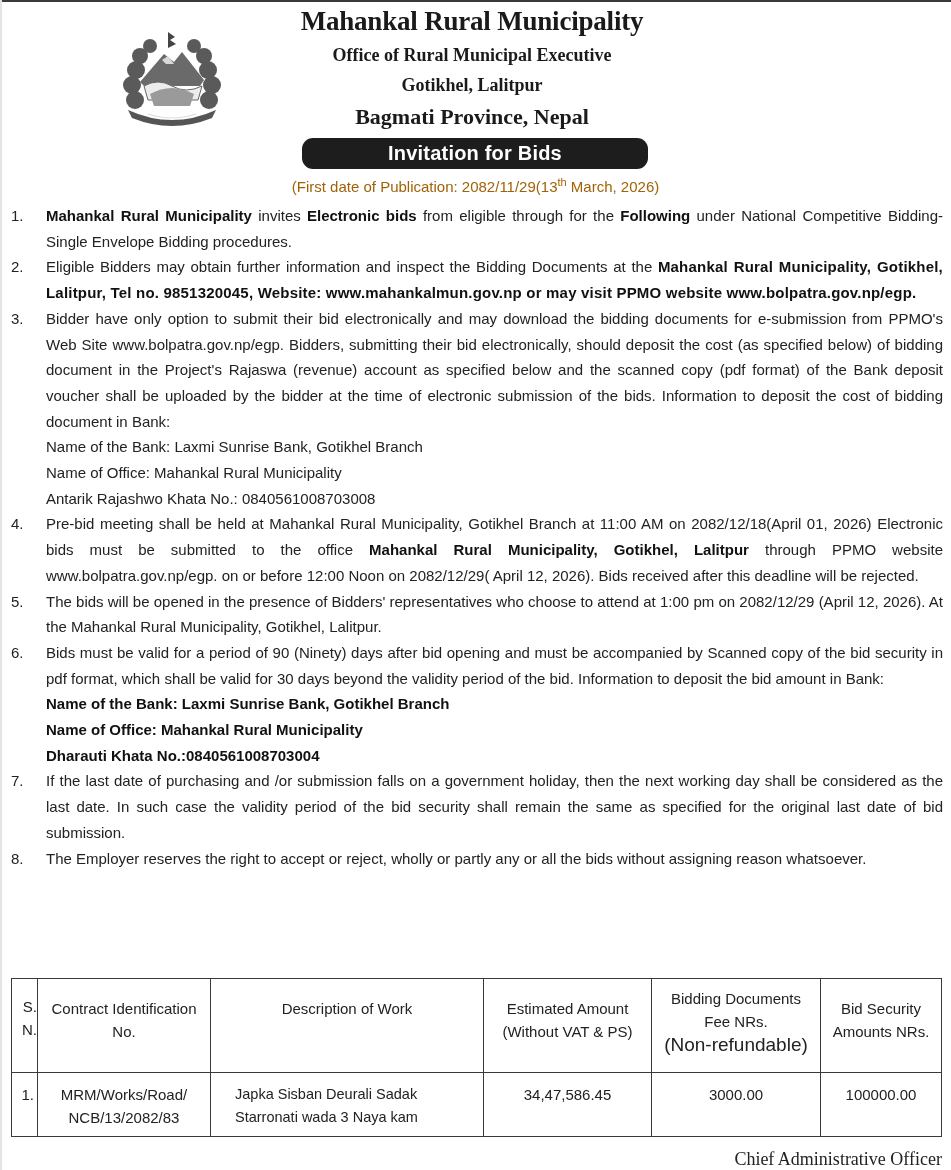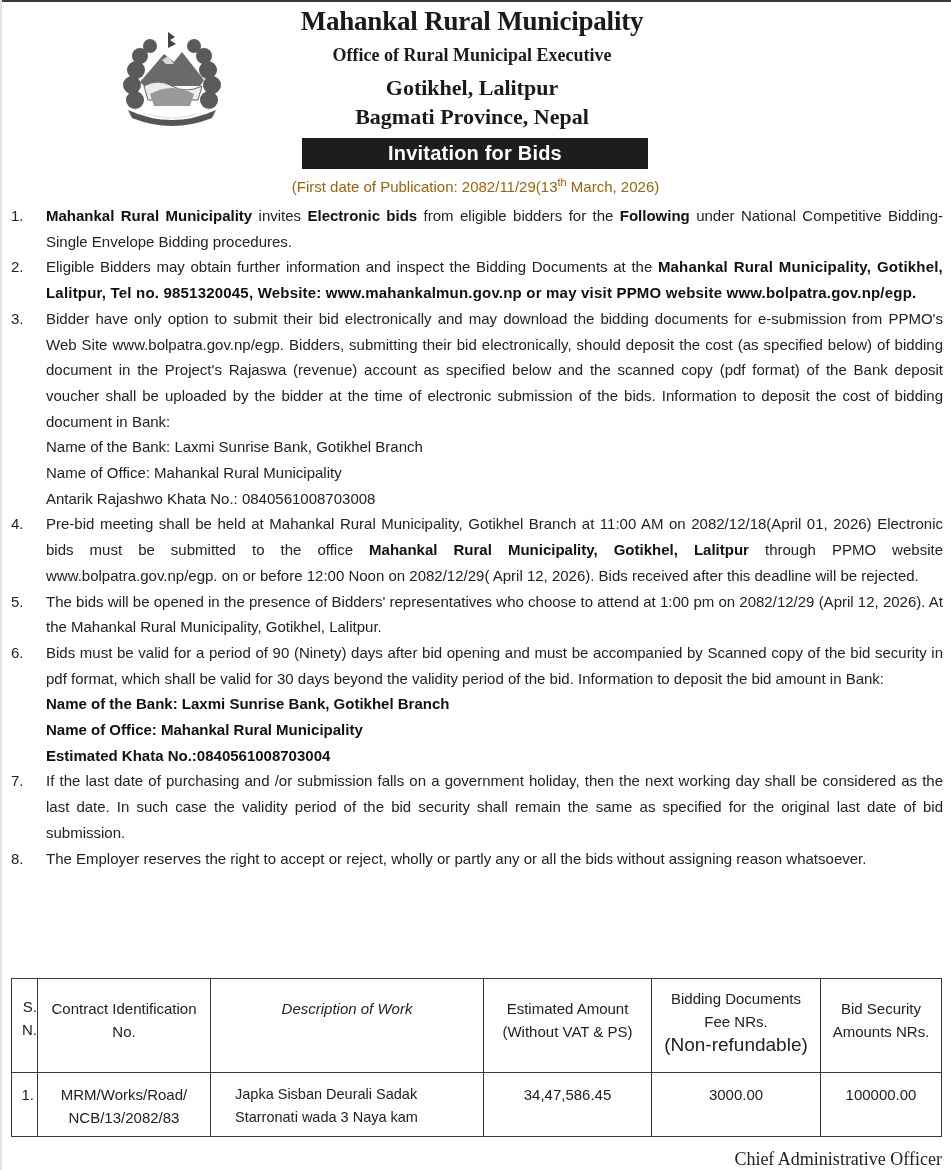--- a/index.html
+++ b/index.html
@@ -10,26 +10,26 @@
     }
     .top-rule { position: absolute; left: 0; top: 0; width: 951px; height: 2px; background: #3a3a3a; }
     .left-rule { position: absolute; left: 0; top: 0; width: 2px; height: 1170px; background: #e4e4e4; }
 
     
     .emblem { position: absolute; left: 118px; top: 30px; width: 108px; height: 102px; }
     .hdr-line { position: absolute; left: 0; width: 951px; text-align: center;
       font-family: "Liberation Serif", "DejaVu Serif", serif; font-weight: bold; color: #1a1a1a; }
     .hdr-title { top: 6px; font-size: 27px; left: 232px; width: 480px; letter-spacing: -0.2px; }
     .hdr-sub1 { top: 45px; font-size: 18px; left: 232px; width: 480px; }
-    .hdr-sub2 { top: 75px; font-size: 22px; left: 232px; width: 480px; }
+    .hdr-sub2 { top: 75px; font-size: 18px; left: 232px; width: 480px; }
     .hdr-sub3 { top: 104px; font-size: 22px; left: 232px; width: 480px; }
 
     .ifb-pill {
       position: absolute; left: 302px; top: 138px; width: 346px; height: 31px;
-      background: #1d1d1d; border-radius: 0; color: #fff;
+      background: #1d1d1d; border-radius: 11px; color: #fff;
       font-family: "Liberation Sans", sans-serif; font-weight: bold; font-size: 20px;
       text-align: center; line-height: 31px; letter-spacing: 0.2px;
     }
     .pub-date {
       position: absolute; left: 0; width: 951px; top: 178px; text-align: center;
       font-size: 15px; color: #a16207;
     }
     .pub-date sup { font-size: 11px; vertical-align: 6px; line-height: 0; }
 
     
@@ -46,21 +46,21 @@
     .works-table {
       position: absolute; left: 11px; top: 978px; width: 931px;
       border-collapse: collapse; font-size: 15px; color: #222;
     }
     .works-table th, .works-table td { border: 1.5px solid #3a3a3a; text-align: center; padding: 0; }
     .works-table th { font-weight: normal; vertical-align: top; height: 94px; padding-top: 18px; line-height: 23px; box-sizing: border-box; }
     .works-table td { vertical-align: top; height: 64px; padding-top: 10px; line-height: 23px; box-sizing: border-box; }
     .works-table th .small { font-size: 19px; display: block; }
     .col-sn { width: 26px; }
     .col-cid { width: 173px; }
-    .col-desc { width: 273px; font-style: italic; }
+    .col-desc { width: 273px; }
     .col-est { width: 168px; }
     .col-fee { width: 169px; }
     .col-sec { width: 121px; }
     .works-table th.col-sn { text-align: right; padding-left: 2px; padding-top: 16px; }
     .works-table td.cell-desc { text-align: left; padding-left: 24px; font-size: 14.5px; }
     .works-table td.cell-sn { text-align: right; padding-right: 3px; }
 
     .signature {
       position: absolute; right: 9px; top: 1149px;
       font-family: "Liberation Serif", "DejaVu Serif", serif; font-size: 18px; color: #222;
@@ -100,21 +100,21 @@
 <div class="hdr-line hdr-sub3">Bagmati Province, Nepal</div>
 
 <div class="ifb-pill">Invitation for Bids</div>
 
 <div class="pub-date"><span>(First date of Publication: 2082/11/29(13</span><sup>th</sup><span> March, 2026)</span></div>
 
 <div class="clauses">
 
   <div class="clause">
     <span class="clause-num">1.</span>
-    <span class="clause-text"><b>Mahankal Rural Municipality</b><span> invites </span><b>Electronic bids</b><span> from eligible bidders for the </span><b>Following</b><span> under National Competitive Bidding-Single Envelope Bidding procedures.</span></span>
+    <span class="clause-text"><b>Mahankal Rural Municipality</b><span> invites </span><b>Electronic bids</b><span> from eligible through for the </span><b>Following</b><span> under National Competitive Bidding-Single Envelope Bidding procedures.</span></span>
   </div>
 
   <div class="clause">
     <span class="clause-num">2.</span>
     <span class="clause-text"><span> Eligible Bidders may obtain further information and inspect the Bidding Documents at the </span><b class="url-bold">Mahankal Rural Municipality, Gotikhel, Lalitpur, Tel no.  9851320045, Website: www.mahankalmun.gov.np or may visit PPMO website www.bolpatra.gov.np/egp.</b></span>
   </div>
 
   <div class="clause">
     <span class="clause-num">3.</span>
     <span class="clause-text">Bidder have only option to submit their bid electronically and may download the bidding documents for e-submission from PPMO's Web Site www.bolpatra.gov.np/egp. Bidders, submitting their bid electronically, should deposit the cost (as specified below) of bidding document in the Project's Rajaswa (revenue) account as specified below and the scanned copy (pdf format) of the Bank deposit voucher shall be uploaded by the bidder at the time of electronic submission of the bids. Information to deposit the cost of bidding document in Bank:</span>
@@ -131,21 +131,21 @@
   <div class="clause">
     <span class="clause-num">5.</span>
     <span class="clause-text">The bids will be opened in the presence of Bidders' representatives who choose to attend at 1:00 pm on 2082/12/29 (April 12, 2026). At the Mahankal Rural Municipality, Gotikhel, Lalitpur.</span>
   </div>
 
   <div class="clause">
     <span class="clause-num">6.</span>
     <span class="clause-text">Bids must be valid for a period of 90 (Ninety) days after bid opening and must be accompanied by Scanned copy of the bid security in pdf format, which shall be valid for 30 days beyond the validity period of the bid. Information to deposit the bid amount in Bank:</span>
     <span class="sub-line bold">Name of the Bank: Laxmi Sunrise Bank, Gotikhel Branch</span>
     <span class="sub-line bold">Name of Office: Mahankal Rural Municipality</span>
-    <span class="sub-line bold">Estimated Khata No.:0840561008703004</span>
+    <span class="sub-line bold">Dharauti Khata No.:0840561008703004</span>
   </div>
 
   <div class="clause">
     <span class="clause-num">7.</span>
     <span class="clause-text">If the last date of purchasing and /or submission falls on a government holiday, then the next working day shall be considered as the last date. In such case the validity period of the bid security shall remain the same as specified for the original last date of bid submission.</span>
   </div>
 
   <div class="clause">
     <span class="clause-num">8.</span>
     <span class="clause-text">The Employer reserves the right to accept or reject, wholly or partly any or all the bids without assigning reason whatsoever.</span>

